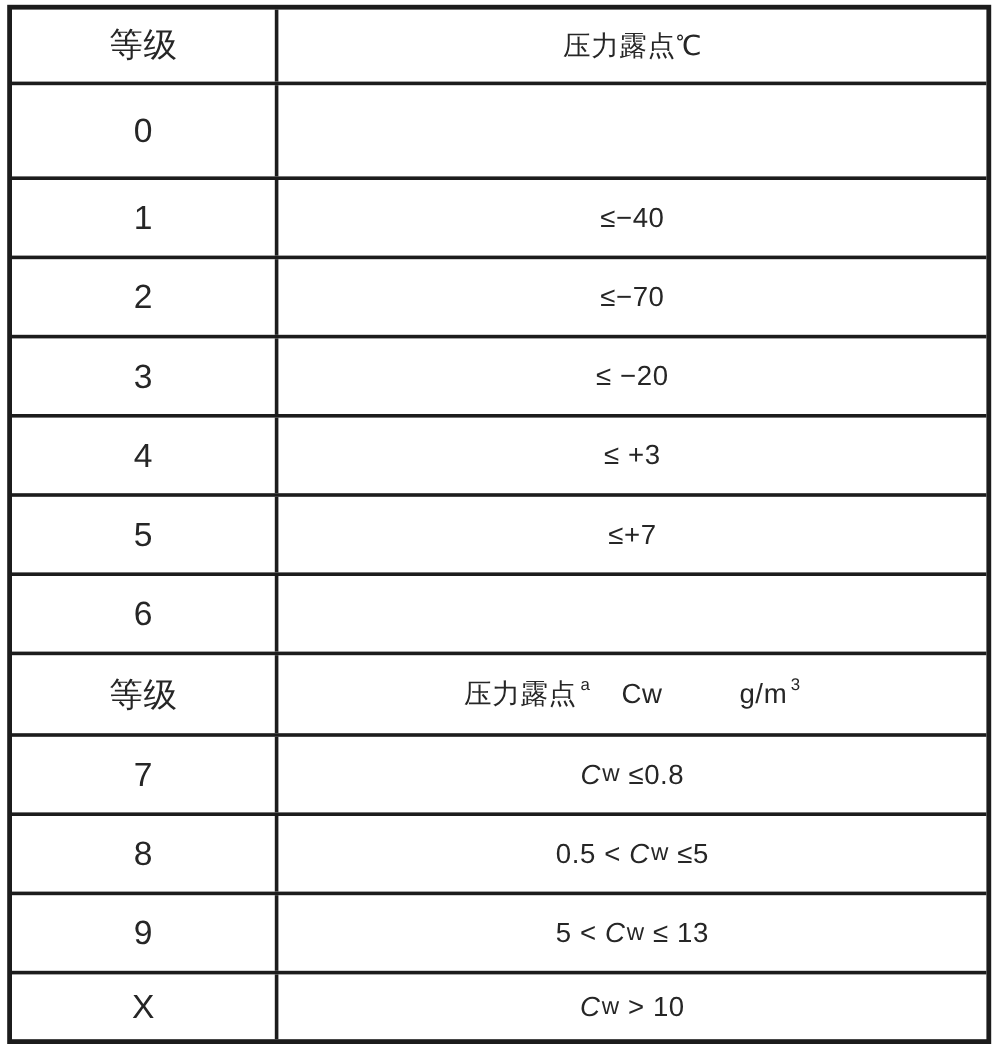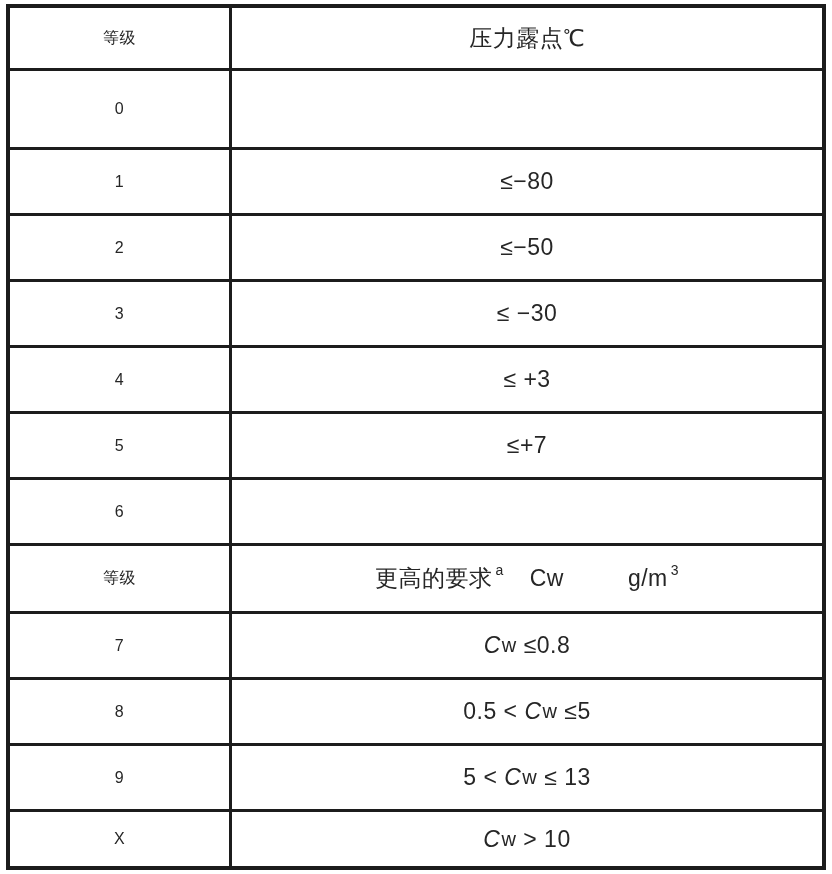--- a/index.html
+++ b/index.html
@@ -42,21 +42,21 @@
     align-items: center;
     justify-content: center;
     box-sizing: border-box;
     white-space: pre;
     letter-spacing: 0.5px;
   }
   .c1 {
     width: 222px;
     flex: 0 0 auto;
     border-right: 3px solid #1c1c1c;
-    font-size: 16px;
+    font-size: 28px;
   }
   .c2 {
     flex: 1 1 auto;
     font-size: 23px;
     border-radius: 24px;
   }
   .h-hdr  { height: 60px; }
   .h-r0   { height: 76px; }
   .h-std  { height: 63px; }
   .h-hdr2 { height: 65px; }
@@ -87,51 +87,51 @@
       <div class="cell c1">等级</div>
       <div class="cell c2">压力露点℃</div>
     </div>
 
     <div class="row h-r0">
       <div class="cell c1">0</div>
     </div>
 
     <div class="row h-std">
       <div class="cell c1">1</div>
-      <div class="cell c2">≤−80</div>
+      <div class="cell c2">≤−40</div>
     </div>
 
     <div class="row h-std">
       <div class="cell c1">2</div>
-      <div class="cell c2">≤−50</div>
+      <div class="cell c2">≤−70</div>
     </div>
 
     <div class="row h-std">
       <div class="cell c1">3</div>
-      <div class="cell c2">≤ −30</div>
+      <div class="cell c2">≤ −20</div>
     </div>
 
     <div class="row h-std">
       <div class="cell c1">4</div>
       <div class="cell c2">≤ +3</div>
     </div>
 
     <div class="row h-std">
       <div class="cell c1">5</div>
       <div class="cell c2">≤+7</div>
     </div>
 
     <div class="row h-std">
       <div class="cell c1">6</div>
     </div>
 
     <div class="row h-hdr2">
       <div class="cell c1">等级</div>
       <div class="cell c2">
-        <span>更高的要求</span><sup class="fn">a</sup>
+        <span>压力露点</span><sup class="fn">a</sup>
         <span class="gap-a">Cw</span>
         <span class="gap-b">g/m</span><sup class="fn">3</sup>
       </div>
     </div>
 
     <div class="row h-std">
       <div class="cell c1">7</div>
       <div class="cell c2">
         <span></span><span class="cw-c">C</span><span class="cw-w">w</span><span> ≤0.8</span>
       </div>

